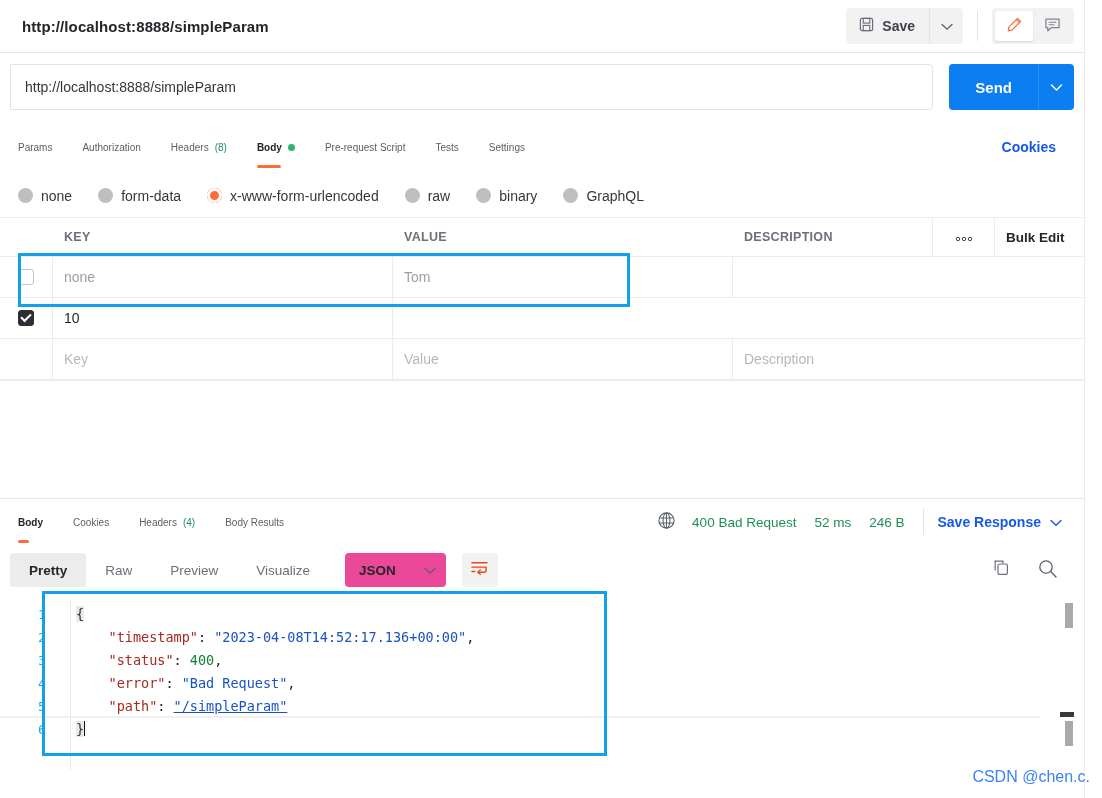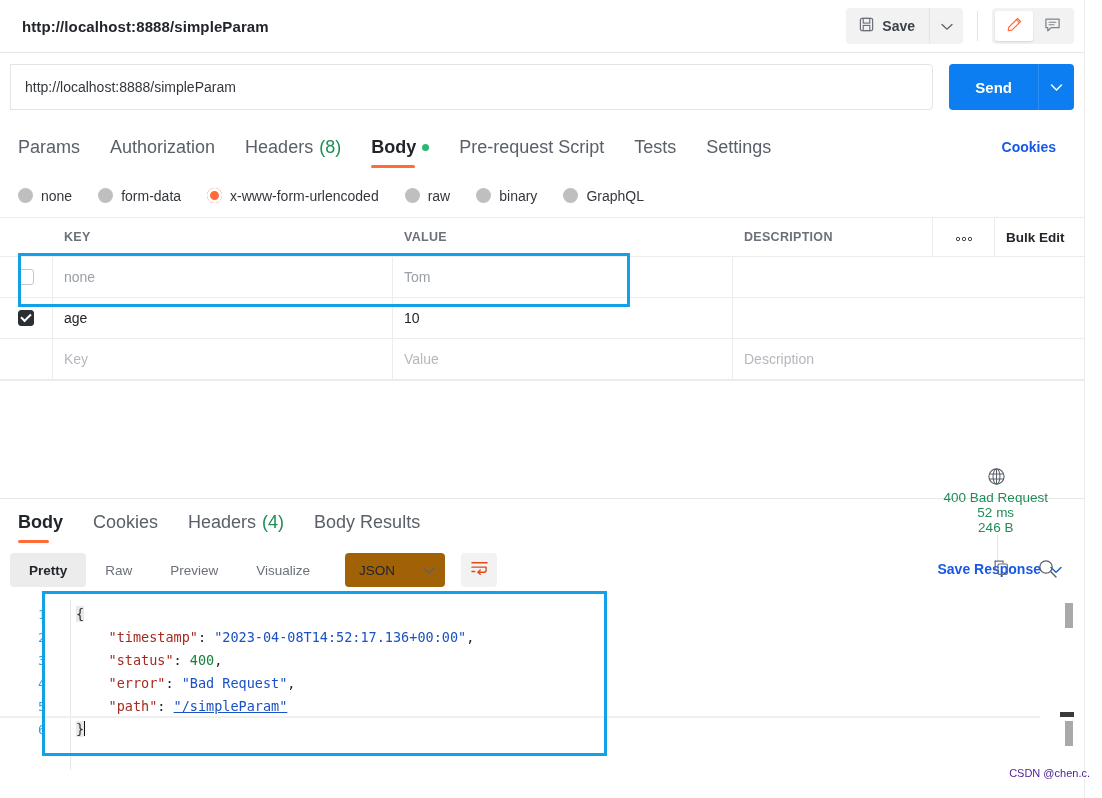--- a/index.html
+++ b/index.html
@@ -101,21 +101,21 @@
   }
 
   
   .reqtabs {
     position: absolute; left: 0; top: 126px; width: 1084px; height: 42px;
     display: flex; align-items: center; padding: 0 18px;
   }
   .rtab {
     position: relative; height: 42px;
     display: flex; align-items: center; gap: 6px;
-    margin-right: 30px; font-size: 18px; color: #5a6069; cursor: pointer;
+    margin-right: 30px; font-size: 10px; color: #5a6069; cursor: pointer;
     white-space: nowrap;
   }
   .rtab.active { color: #22252a; font-weight: bold; }
   .rtab.active::after {
     content: ""; position: absolute; left: 0; right: 14px; bottom: 0;
     height: 3px; background: #ff6c37; border-radius: 2px;
   }
   .rtab .count { color: #1e8e57; font-weight: normal; }
   .green-dot { width: 7px; height: 7px; border-radius: 50%; background: #2bb673; display: inline-block; }
   .cookies-link {
@@ -204,21 +204,20 @@
   }
 
   
   .resptabs {
     position: absolute; left: 0; top: 499px; width: 1084px; height: 46px;
     display: flex; align-items: center; padding: 0 10px 0 10px;
   }
   .status-area {
     margin-left: auto; display: flex; align-items: center; gap: 0;
     padding-right: 2px;
-    flex-direction: column;
   }
   .globe-icon { margin-right: 16px; }
   .stat { font-size: 13.5px; color: #1e8e57; margin-right: 18px; white-space: nowrap; }
   .statsep { width: 1px; height: 26px; background: #e3e3e3; margin: 0 14px 0 0; }
   .save-response {
     font-size: 14px; font-weight: bold; color: #1858e8; cursor: pointer;
     display: flex; align-items: center; gap: 9px; padding-right: 10px;
   }
 
   
@@ -227,23 +226,23 @@
     display: flex; align-items: center; padding-left: 10px;
   }
   .ptab {
     height: 34px; padding: 0 19px;
     display: flex; align-items: center; justify-content: center;
     font-size: 13.5px; color: #6b7079; cursor: pointer; border-radius: 4px;
   }
   .ptab.active { background: #ececec; color: #22252a; font-weight: bold; }
   .json-select {
     margin-left: 16px; height: 34px; padding: 0 10px 0 14px;
-    background: #a16207; border-radius: 4px;
+    background: #ec4899; border-radius: 4px;
     display: flex; align-items: center; gap: 28px;
-    font-size: 13.5px; font-weight: normal; color: #22252a; cursor: pointer;
+    font-size: 13.5px; font-weight: bold; color: #22252a; cursor: pointer;
   }
   .wrap-btn {
     margin-left: 16px; width: 36px; height: 34px;
     background: #f2f2f2; border-radius: 4px;
     display: flex; align-items: center; justify-content: center; cursor: pointer;
   }
   .resp-icons {
     margin-left: auto; display: flex; align-items: center; gap: 26px;
     padding-right: 26px;
   }
@@ -306,22 +305,22 @@
   }
 
   
   .rightrail {
     position: absolute; left: 1084px; top: 0; width: 18px; height: 798px;
     background: #fff; border-left: 1px solid #ececec;
   }
 
   
   .watermark {
-    position: absolute; right: 12px; bottom: 19px;
-    font-size: 11px; color: #4c1d95;
+    position: absolute; right: 12px; bottom: 12px;
+    font-size: 16px; color: #3b82f6;
   }
 </style>
 </head>
 <body>
 
 <div class="app">
 
   <div class="titlebar">
     <div class="tab-title">http://localhost:8888/simpleParam</div>
 
@@ -476,23 +475,20 @@
       </div>
       <div class="kv-desc">
         <span class="cellval placeholder"></span>
       </div>
     </div>
 
     <div class="kvrow">
       <div class="kv-check">
         <span class="chk checked"></span>
       </div>
-      <div class="kv-key">
-        <span class="cellval">age</span>
-      </div>
       <div class="kv-val">
         <span class="cellval">10</span>
       </div>
       <div class="kv-desc">
         <span class="cellval"></span>
       </div>
     </div>
 
     <div class="kvrow">
       <div class="kv-check"></div>

